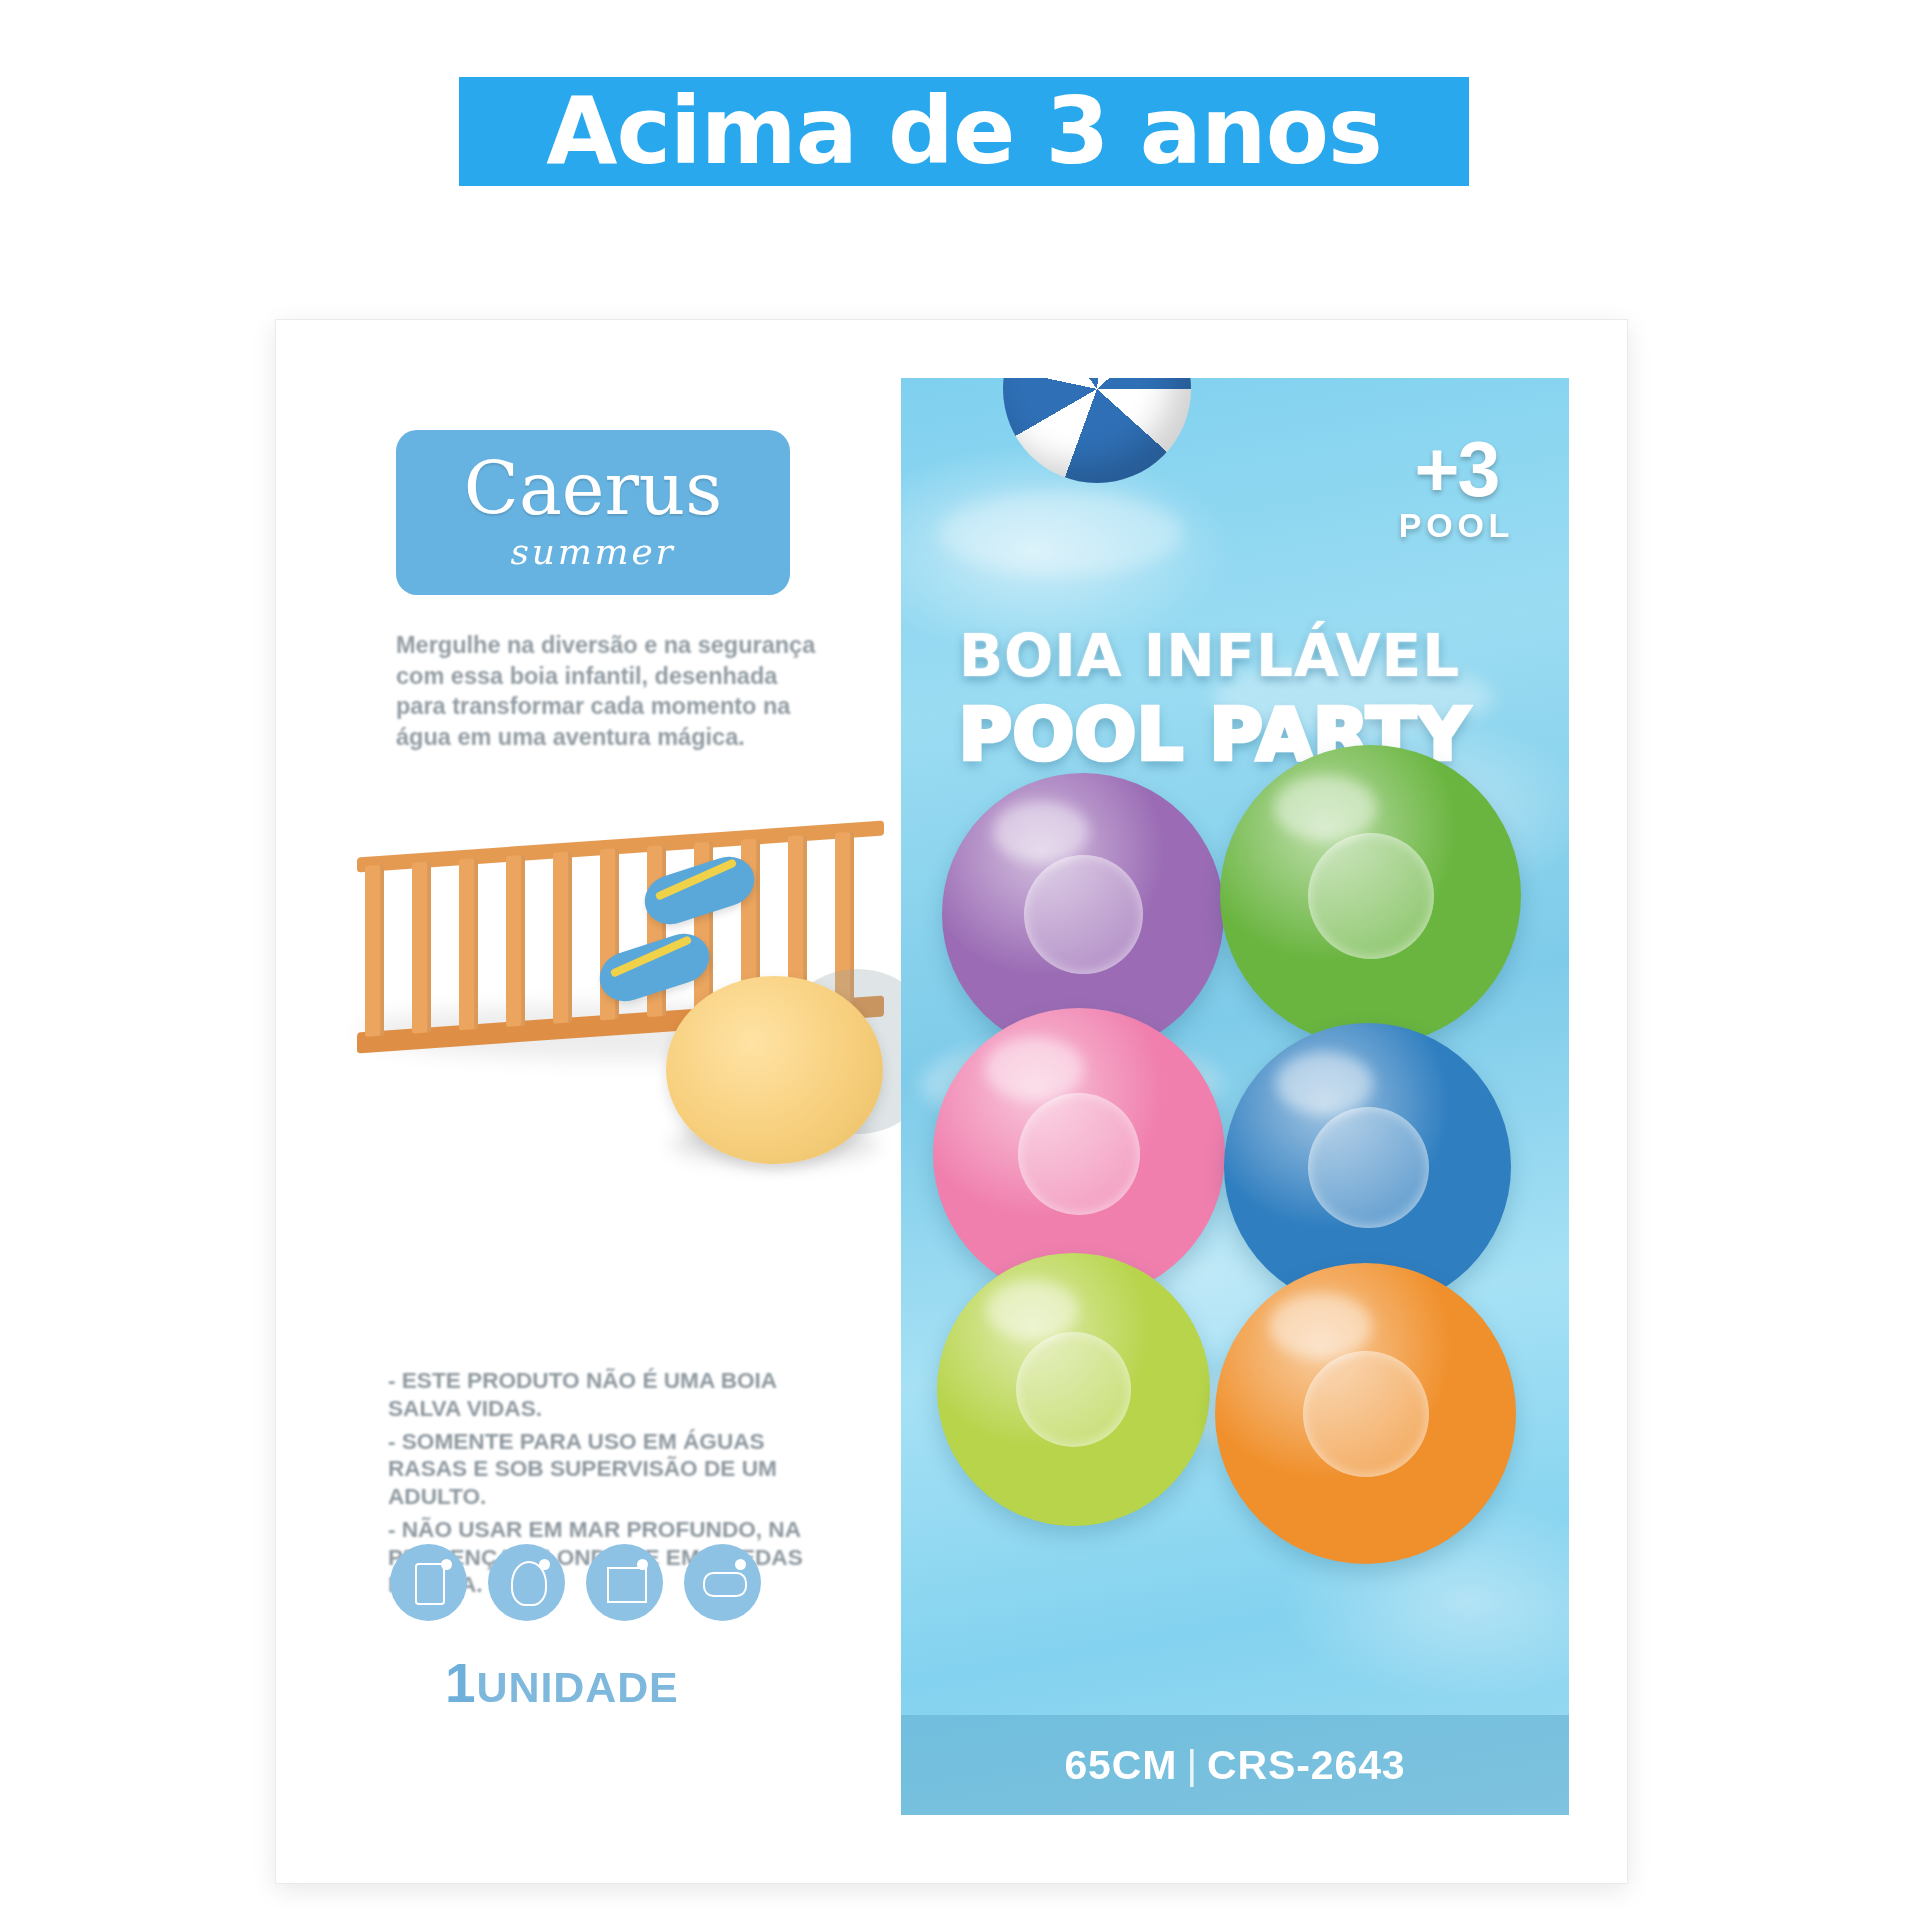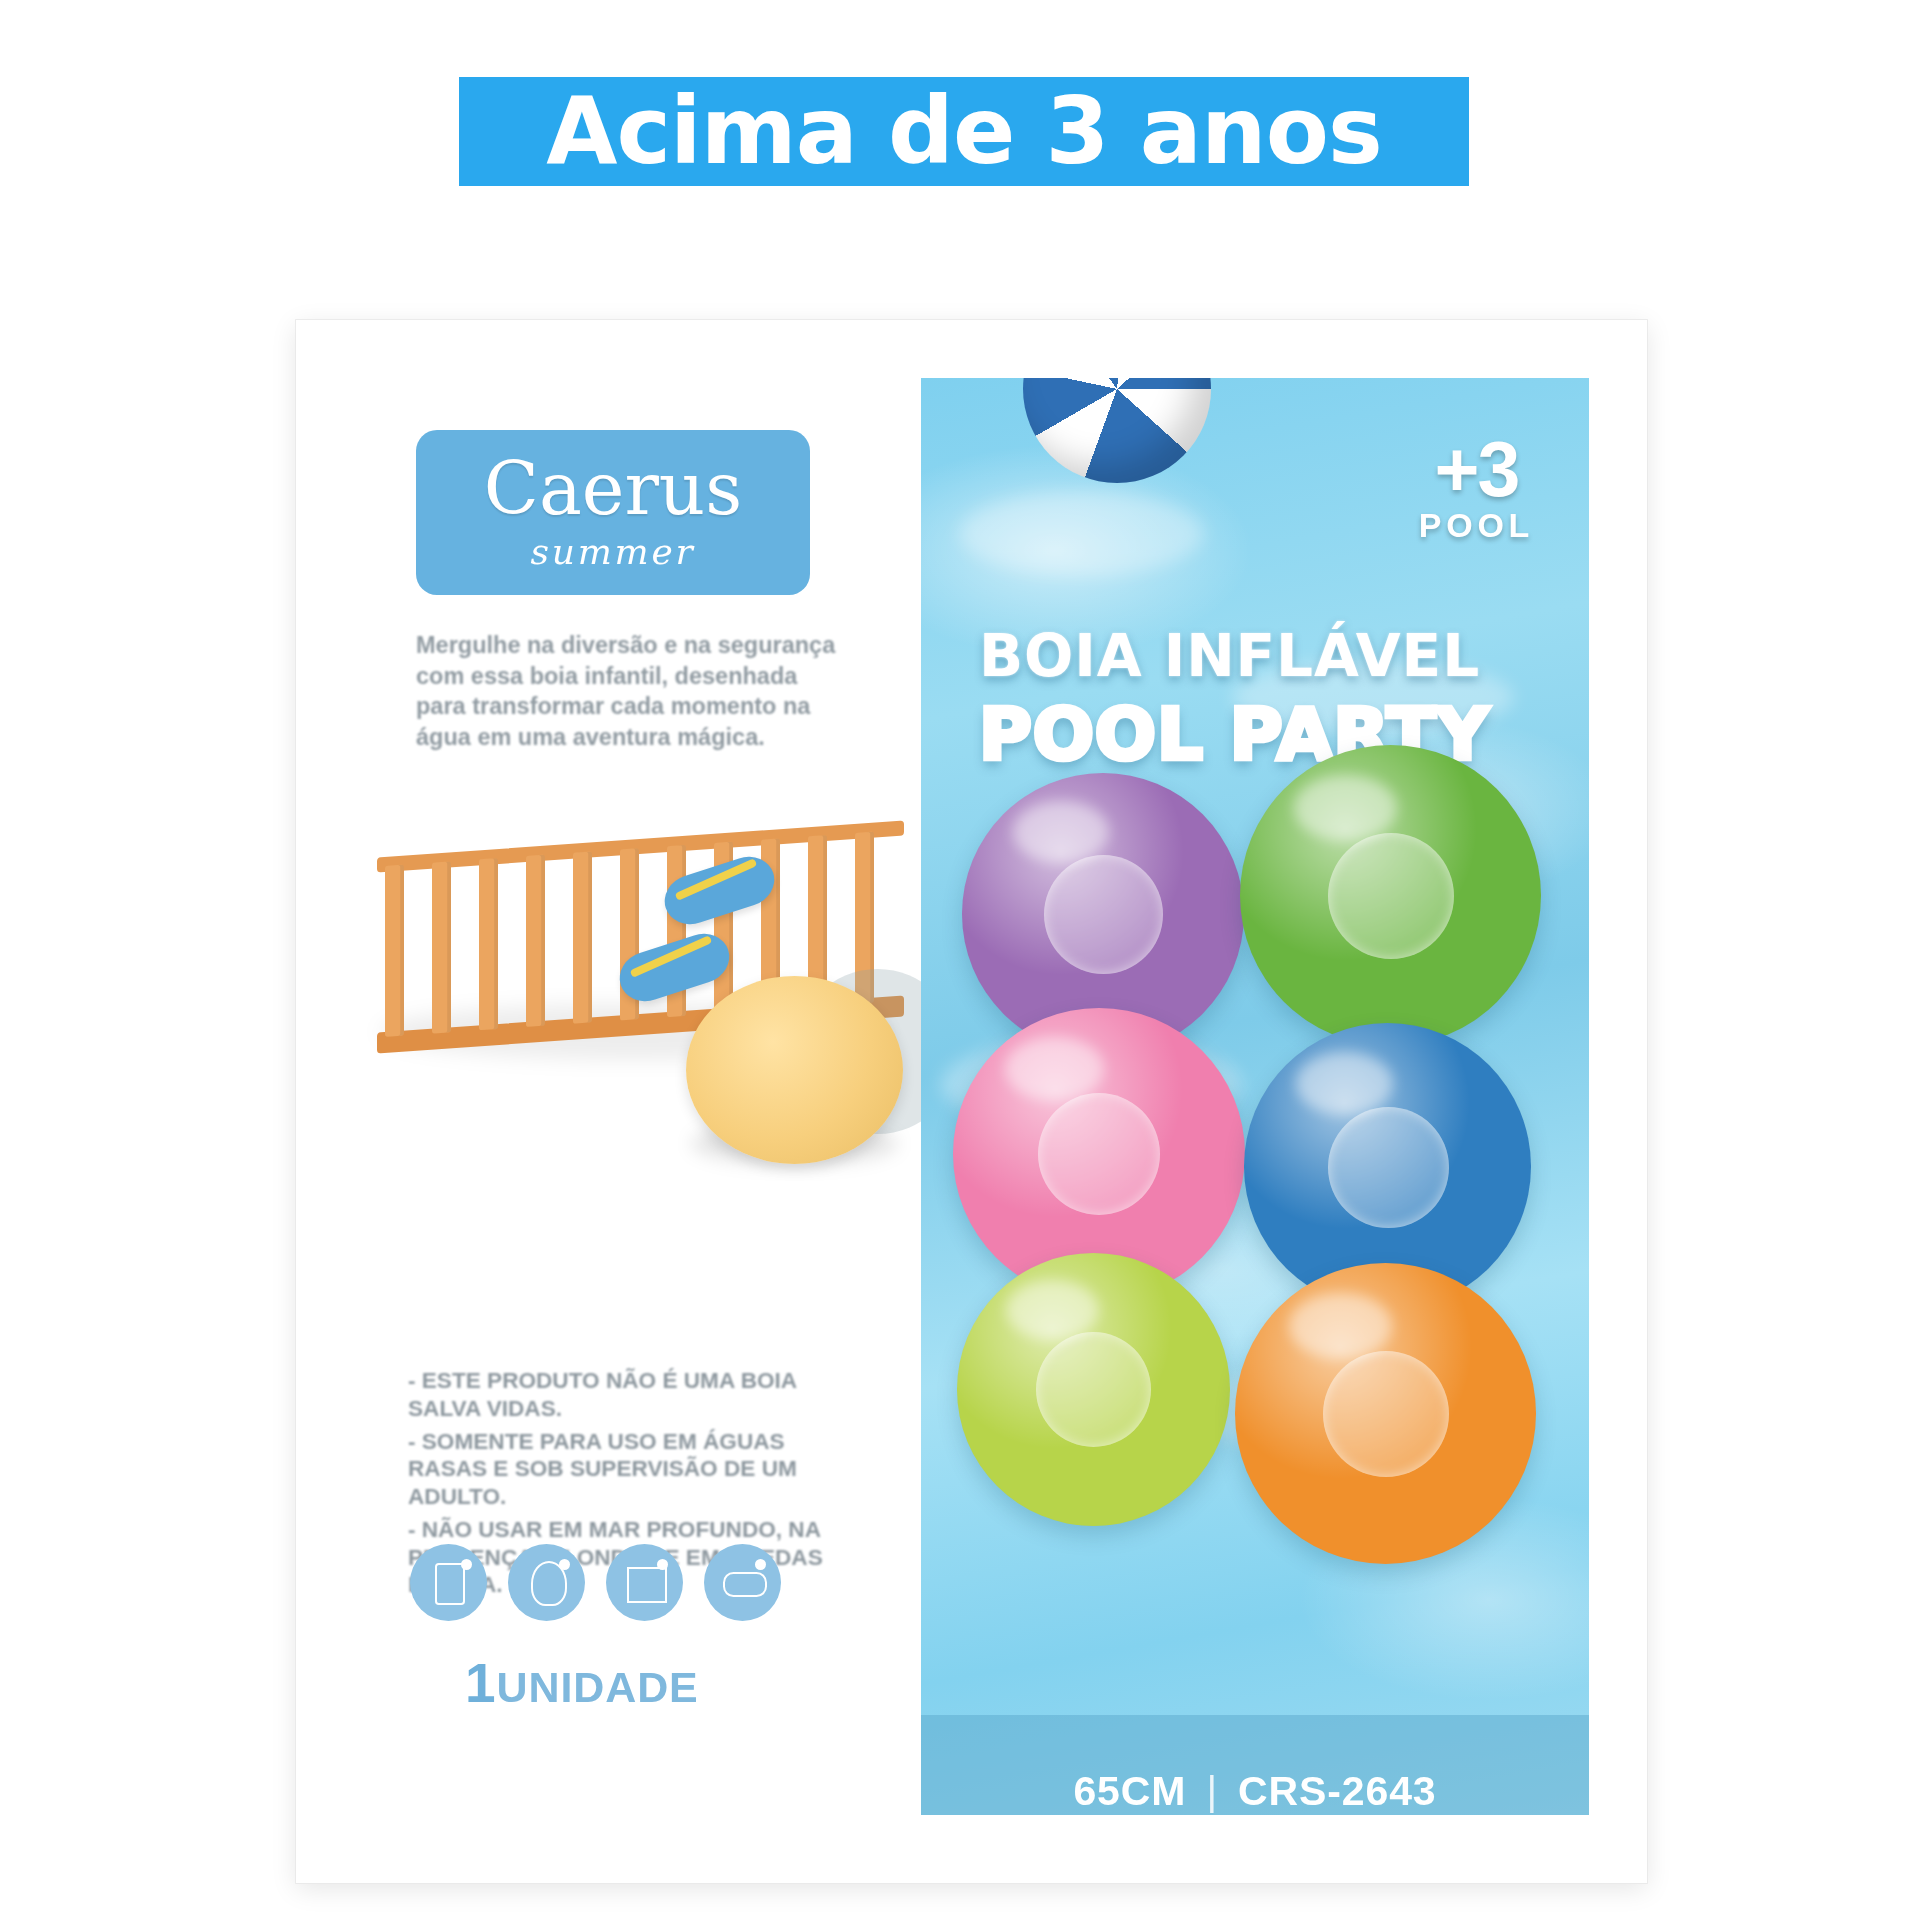--- a/index.html
+++ b/index.html
@@ -10,21 +10,21 @@
     position:absolute;left:459px;top:77px;width:1010px;height:109px;
     background:#2aa8ee;display:flex;align-items:center;justify-content:center;
   }
   #banner span{
     color:#ffffff;font-size:92px;font-weight:bold;letter-spacing:-0.9px;
     font-family:"DejaVu Sans",sans-serif;
   }
 
   
   #frame{
-    position:absolute;left:296px;top:320px;width:1351px;height:1563px;
+    position:absolute;left:276px;top:320px;width:1351px;height:1563px;
     background:#ffffff;
     box-shadow:0 0 0 0.9px #e9e9e9, 0 5.6px 24.5px rgba(0,0,0,.10);
   }
   #frame-inner{
     position:absolute;left:56px;top:58px;right:58px;bottom:68px;
     background:#ffffff;overflow:hidden;display:flex;
   }
 
   
   #left-panel{
@@ -181,21 +181,21 @@
     box-shadow:inset 0 0 13px rgba(255,255,255,.55);
   }
   .ring .gloss{
     position:absolute;left:18%;top:10%;width:34%;height:22%;border-radius:50%;
     background:rgba(255,255,255,.45);filter:blur(6.6px);
   }
 
   #footer-bar{
     position:absolute;left:0;right:0;bottom:0;height:100px;
     background:rgba(86,164,200,.45);
-    display:flex;align-items:flex-end;justify-content:center;gap:20px;
+    display:flex;align-items:center;justify-content:center;gap:9px;
     color:#ffffff;font-size:41px;font-weight:bold;letter-spacing:0.9px;
   }
   #footer-bar .sep{opacity:.85;font-weight:normal;}
 </style>
 </head>
 <body>
 
 <div id="banner">
   <span>Acima de 3 anos</span>
 </div>

